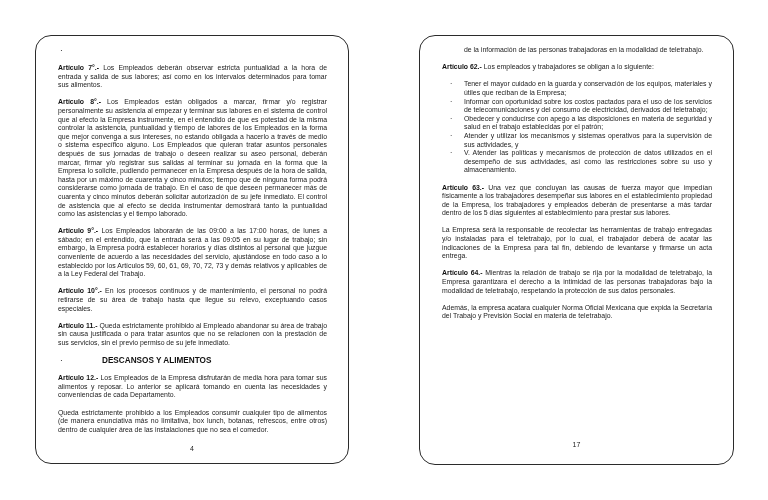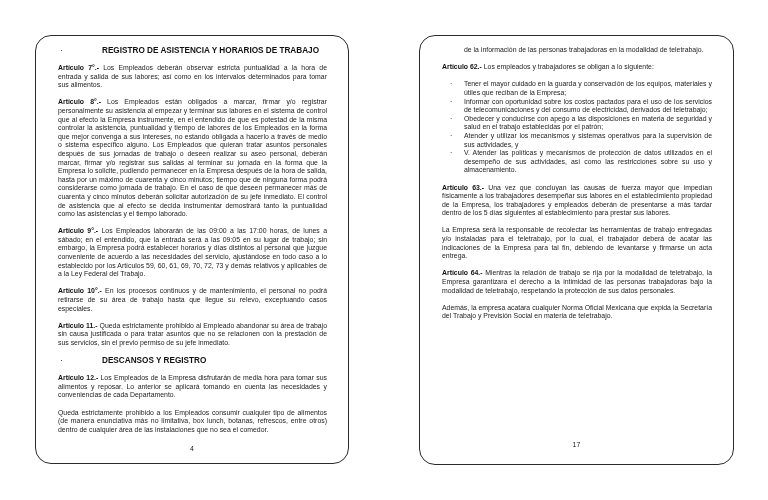--- a/index.html
+++ b/index.html
@@ -35,30 +35,29 @@
   #page-left .pagenum { top: 409px; }
   #page-right .pagenum { top: 405px; }
 </style>
 </head>
 <body>
 
 <div class="page" id="page-left">
   <div class="content">
     <div class="heading">
       <span class="bullet">·</span>
-      <span>REGISTRO DE ASISTENCIA Y HORARIOS DE TRABAJO</span>
     </div>
     <p class="para"><span class="art">Artículo 7°.-</span><span> Los Empleados deberán observar estricta puntualidad a la hora de entrada y salida de sus labores; así como en los intervalos determinados para tomar sus alimentos.</span></p>
     <p class="para"><span class="art">Artículo 8°.-</span><span> Los Empleados están obligados a marcar, firmar y/o registrar personalmente su asistencia al empezar y terminar sus labores en el sistema de control que al efecto la Empresa instrumente, en el entendido de que es potestad de la misma controlar la asistencia, puntualidad y tiempo de labores de los Empleados en la forma que mejor convenga a sus intereses, no estando obligada a hacerlo a través de medio o sistema específico alguno. Los Empleados que quieran tratar asuntos personales después de sus jornadas de trabajo o deseen realizar su aseo personal, deberán marcar, firmar y/o registrar sus salidas al terminar su jornada en la forma que la Empresa lo solicite, pudiendo permanecer en la Empresa después de la hora de salida, hasta por un máximo de cuarenta y cinco minutos; tiempo que de ninguna forma podrá considerarse como jornada de trabajo. En el caso de que deseen permanecer más de cuarenta y cinco minutos deberán solicitar autorización de su jefe inmediato. El control de asistencia que al efecto se decida instrumentar demostrará tanto la puntualidad como las asistencias y el tiempo laborado.</span></p>
     <p class="para"><span class="art">Artículo 9°.-</span><span> Los Empleados laborarán de las 09:00 a las 17:00 horas, de lunes a sábado; en el entendido, que la entrada será a las 09:05 en su lugar de trabajo; sin embargo, la Empresa podrá establecer horarios y días distintos al personal que juzgue conveniente de acuerdo a las necesidades del servicio, ajustándose en todo caso a lo establecido por los Artículos 59, 60, 61, 69, 70, 72, 73 y demás relativos y aplicables de a la Ley Federal del Trabajo.</span></p>
     <p class="para"><span class="art">Artículo 10°.-</span><span> En los procesos continuos y de mantenimiento, el personal no podrá retirarse de su área de trabajo hasta que llegue su relevo, exceptuando casos especiales.</span></p>
     <p class="para"><span class="art">Artículo 11.-</span><span> Queda estrictamente prohibido al Empleado abandonar su área de trabajo sin causa justificada o para tratar asuntos que no se relacionen con la prestación de sus servicios, sin el previo permiso de su jefe inmediato.</span></p>
     <div class="heading">
       <span class="bullet">·</span>
-      <span>DESCANSOS Y REGISTRO</span>
+      <span>DESCANSOS Y ALIMENTOS</span>
     </div>
     <p class="para"><span class="art">Artículo 12.-</span><span> Los Empleados de la Empresa disfrutarán de media hora para tomar sus alimentos y reposar. Lo anterior se aplicará tomando en cuenta las necesidades y conveniencias de cada Departamento.</span></p>
     <p class="para">Queda estrictamente prohibido a los Empleados consumir cualquier tipo de alimentos (de manera enunciativa más no limitativa, box lunch, botanas, refrescos, entre otros) dentro de cualquier área de las instalaciones que no sea el comedor.</p>
   </div>
   <div class="pagenum">4</div>
 </div>
 
 <div class="page" id="page-right">
   <div class="content">
     <p class="para indent">de la información de las personas trabajadoras en la modalidad de teletrabajo.</p>

